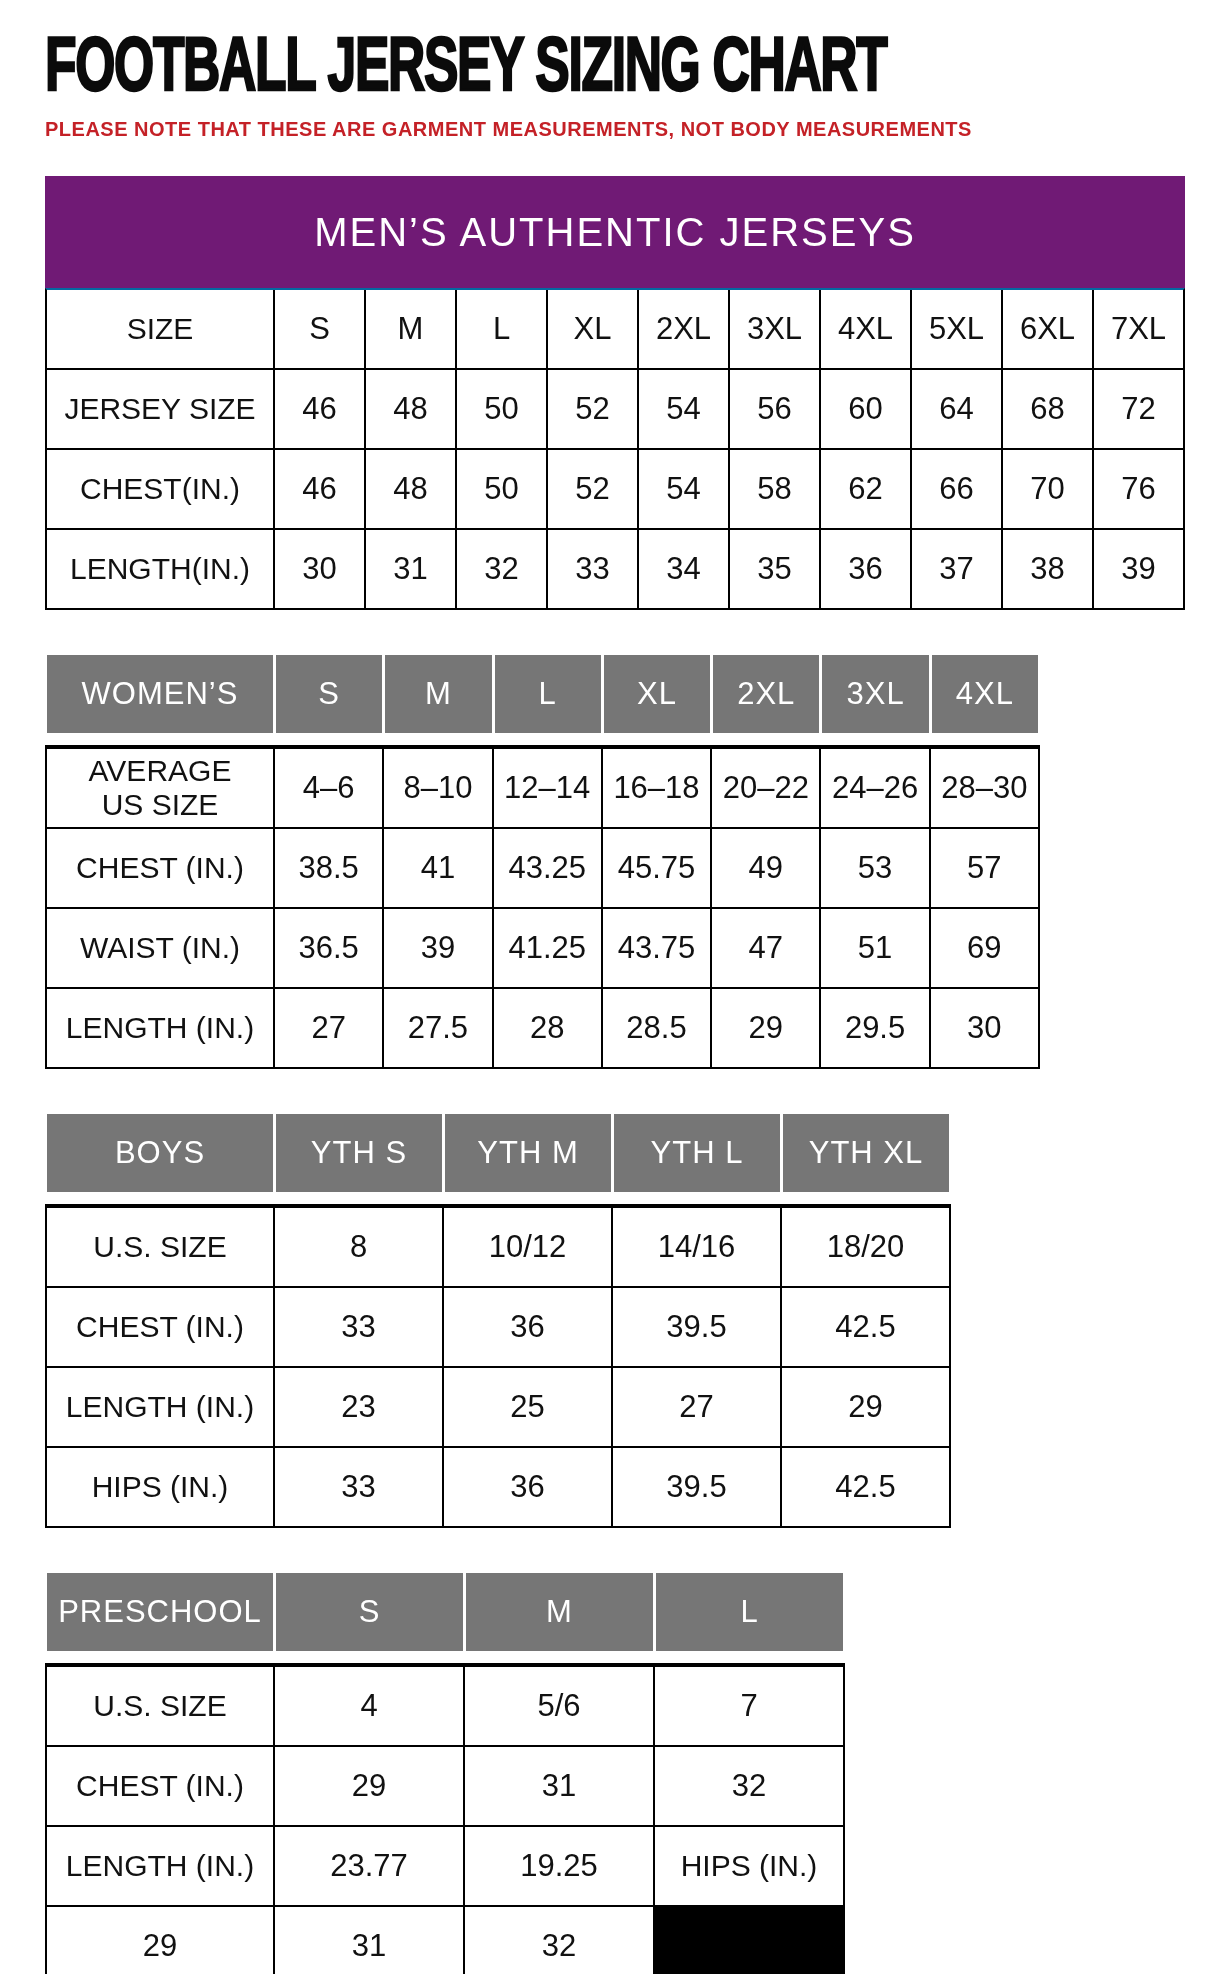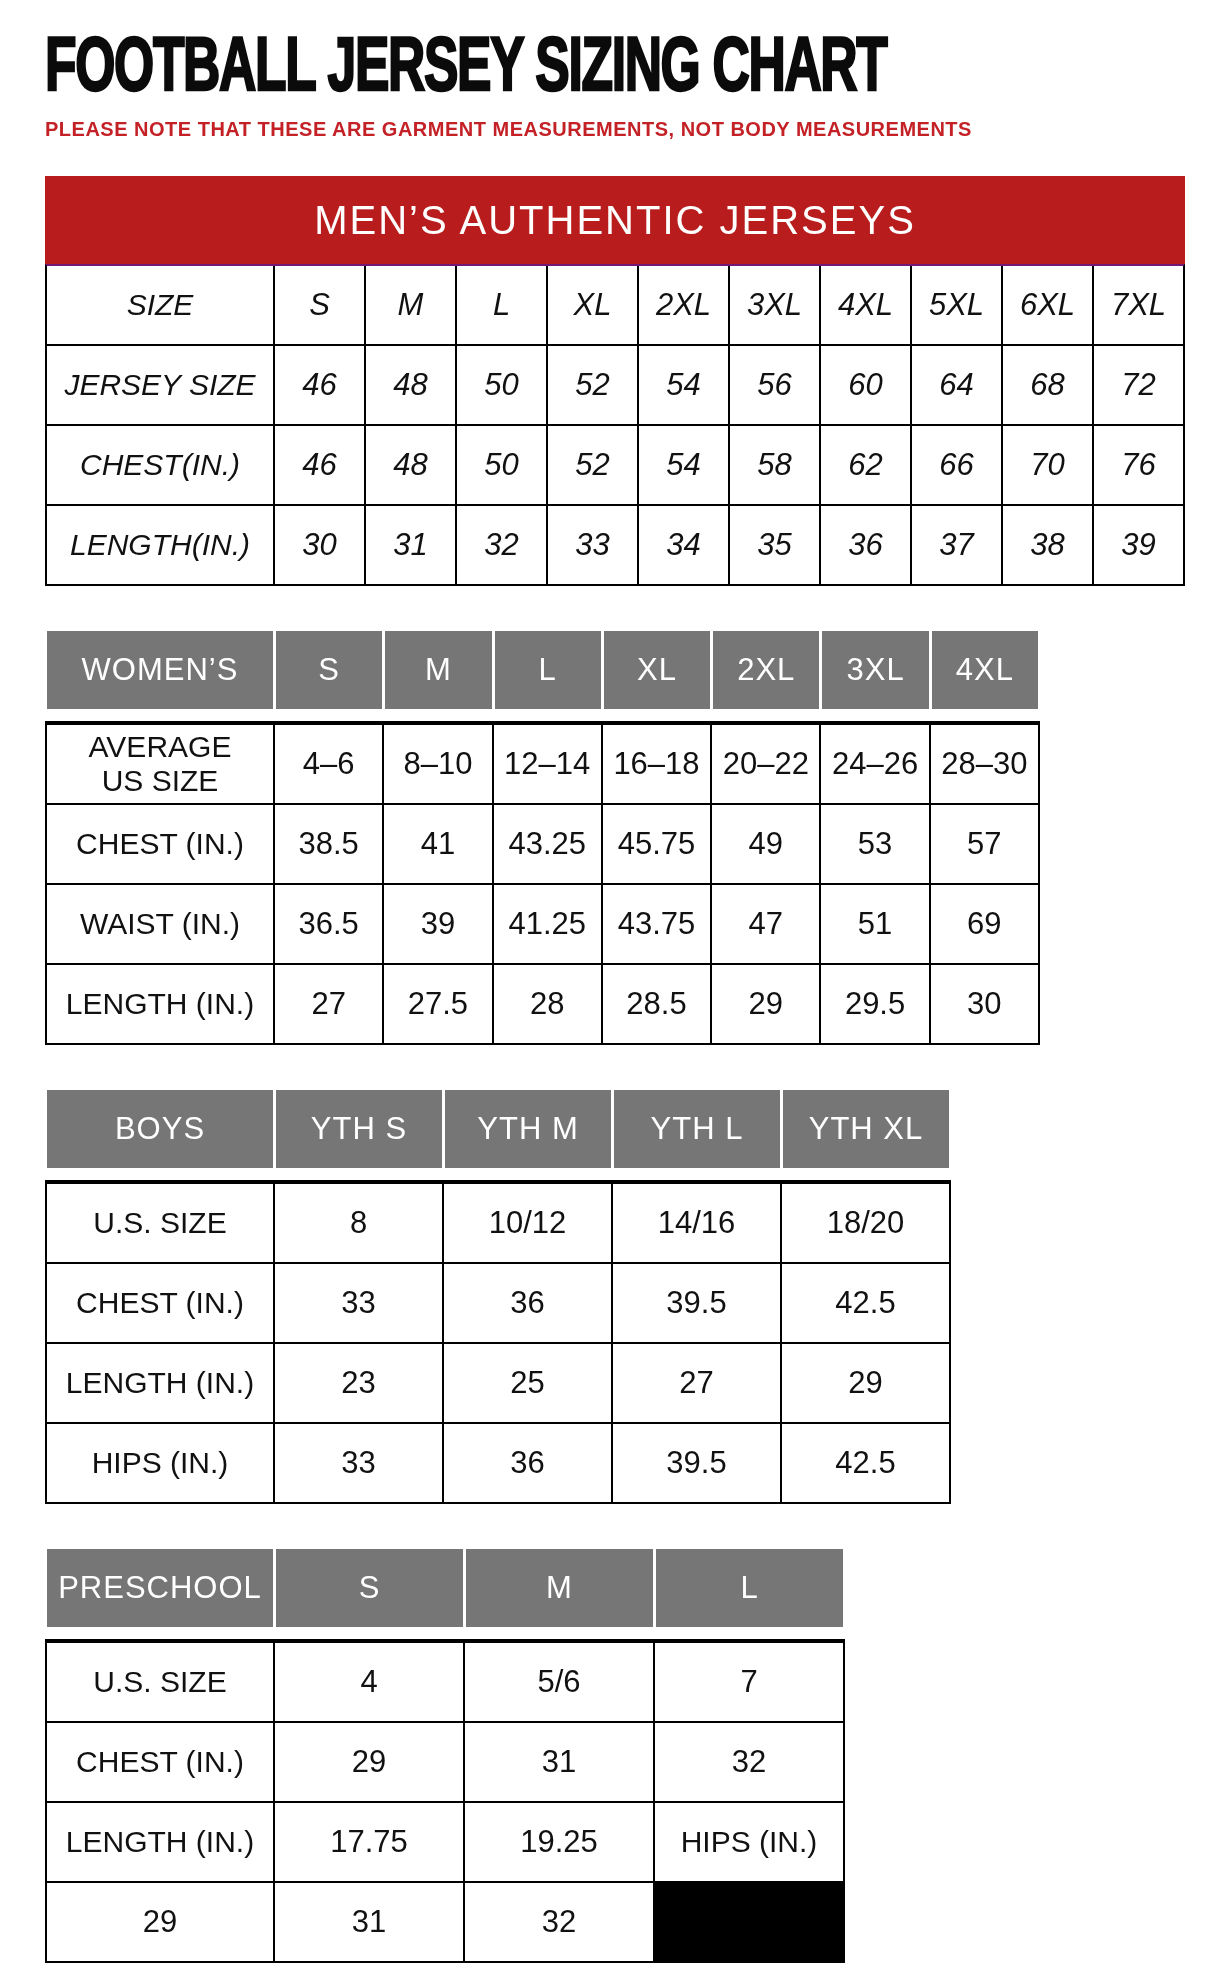--- a/index.html
+++ b/index.html
@@ -29,23 +29,23 @@
     line-height:1.3;
     max-width:1070px;
     margin:0 0 34px 0;
     font-weight:bold;
     letter-spacing:0.5px;
   }
 
   .sz-table { margin-bottom:33px; }
 
   .merged-hdr {
-    background:#b91c1c;
+    background:#701a75;
     color:#ffffff;
-    height:88px;
+    height:112px;
     display:flex; align-items:center; justify-content:center;
     font-size:40px;
     letter-spacing:2px;
   }
 
   .hdr-row { display:grid; gap:3px; padding:12px 2px; }
   .hdr-cell {
     background:#767676;
     color:#ffffff;
     height:78px;
@@ -54,21 +54,21 @@
     letter-spacing:1px;
   }
 
   .body-grid {
     display:grid;
     gap:2px;
     background:#000;
     border:2px solid #000;
     border-top:4px solid #000;
   }
-  .t-mens .body-grid { border-top:2px solid #701a75;font-style:italic; }
+  .t-mens .body-grid { border-top:2px solid #0369a1; }
 
   .cell {
     background:#ffffff;
     min-height:78px;
     display:flex; align-items:center; justify-content:center;
     font-size:31px;
     text-align:center;
     white-space:pre-line;
     line-height:1.15;
     padding:2px 4px;
@@ -232,21 +232,21 @@
       <div class="body-grid">
         <div class="cell label">U.S. SIZE</div>
         <div class="cell">4</div>
         <div class="cell">5/6</div>
         <div class="cell">7</div>
         <div class="cell label">CHEST (IN.)</div>
         <div class="cell">29</div>
         <div class="cell">31</div>
         <div class="cell">32</div>
         <div class="cell label">LENGTH (IN.)</div>
-        <div class="cell">17.75</div>
+        <div class="cell">23.77</div>
         <div class="cell">19.25</div>
         <div class="cell label">HIPS (IN.)</div>
         <div class="cell">29</div>
         <div class="cell">31</div>
         <div class="cell">32</div>
       </div>
     </div>
 
 </div>
 

